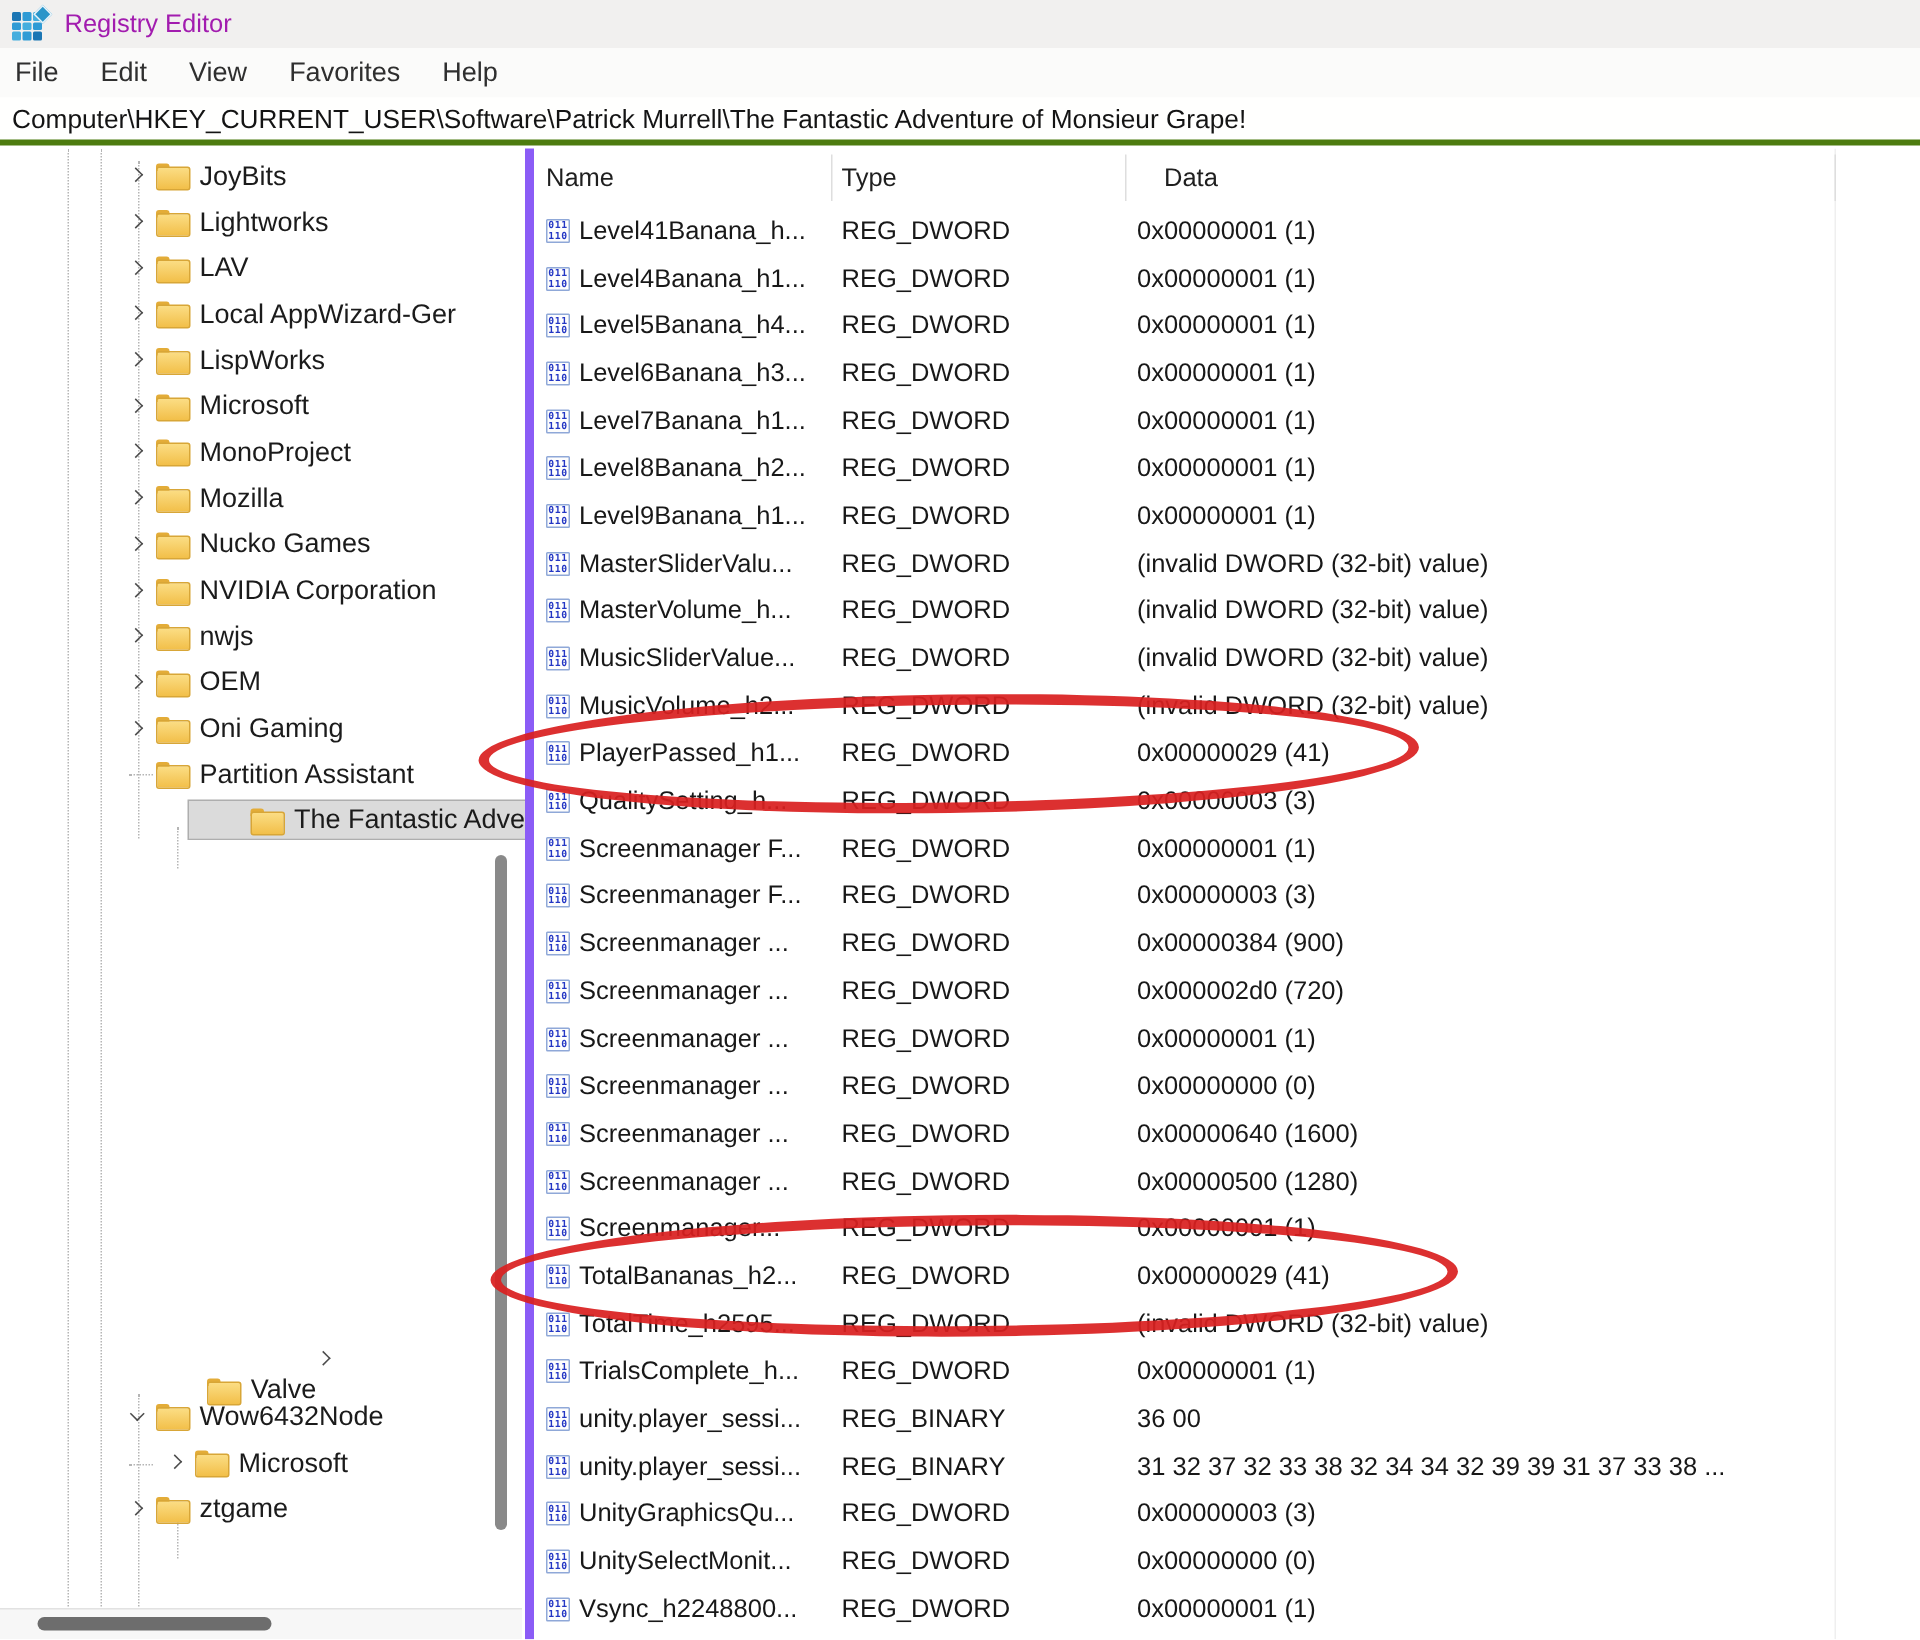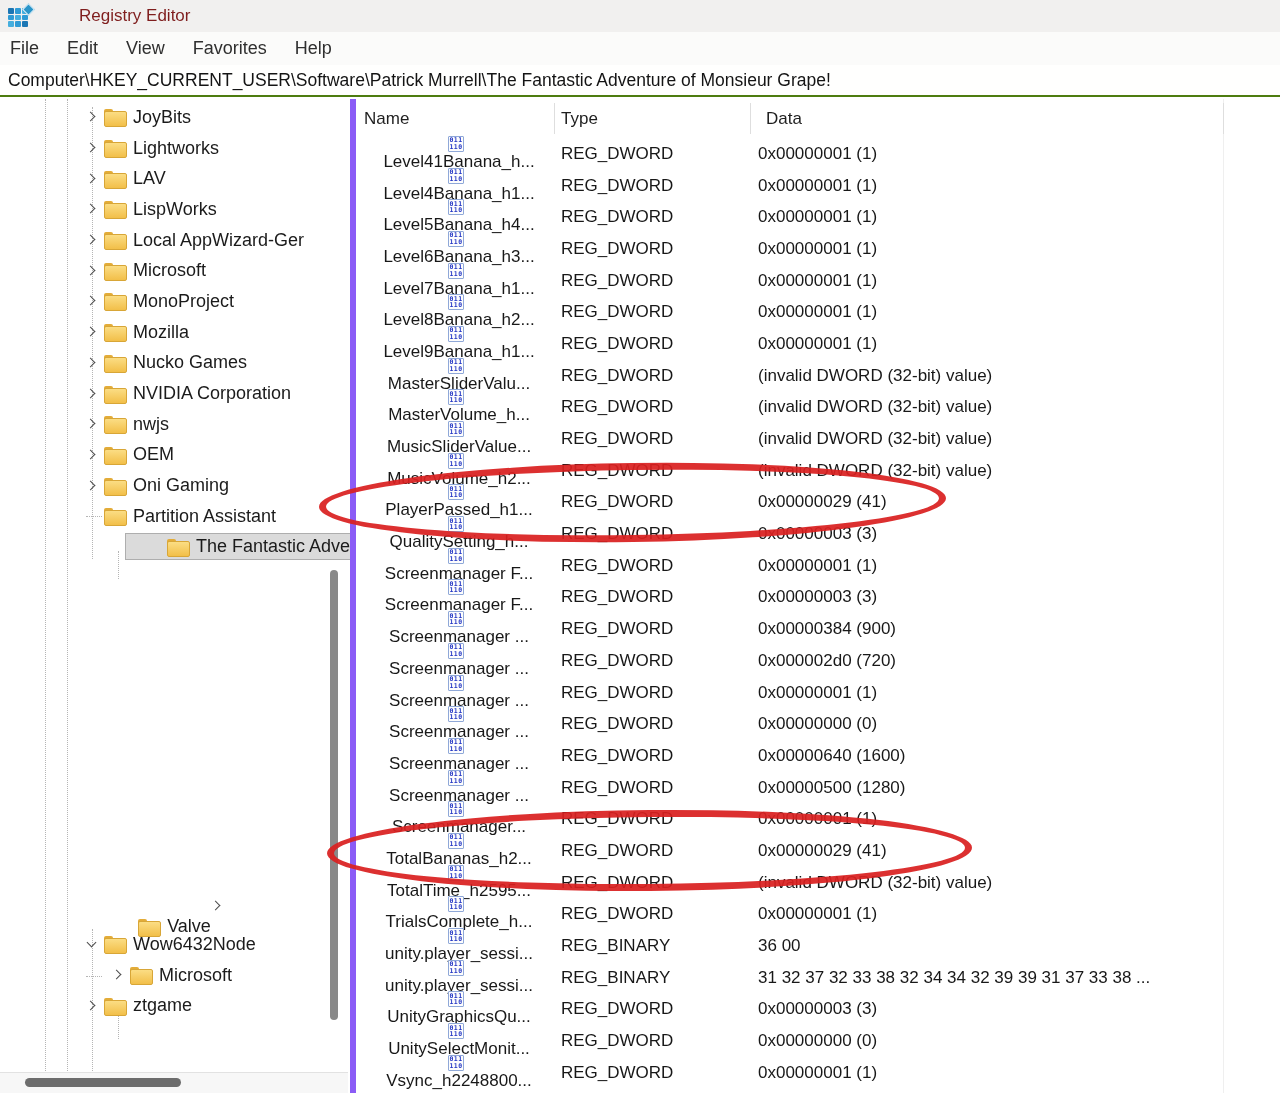--- a/index.html
+++ b/index.html
@@ -13,28 +13,28 @@
   .titlebar { height:32px; background:#f1f0ef; display:flex; align-items:center; }
   .appicon { position:relative; width:25px; height:24px; margin:2px 10px 0 8px; flex:none; }
   .appicon .grid { position:absolute; left:0; top:3px; width:20px; height:19px;
     display:grid; grid-template-columns:repeat(3,1fr); grid-template-rows:repeat(3,1fr); gap:1px; }
   .appicon .grid i { background:#2f9bd5; border-radius:1px; }
   .appicon .grid i:nth-child(1){background:#1b76b4;} .appicon .grid i:nth-child(3){background:#45aede;}
   .appicon .grid i:nth-child(5){background:#45aede;} .appicon .grid i:nth-child(7){background:#45aede;}
   .appicon .grid i:nth-child(9){background:#1b76b4;}
   .appicon .diamond { position:absolute; right:0; top:0; width:9px; height:9px;
     background:#2a95c9; transform:rotate(45deg); border:1px solid #e9f4fa; }
-  .title-text { font-size:17px; color:#7f1d1d;margin-left:36px; }
+  .title-text { font-size:17px; color:#a21caf; }
 
   
   .menubar { height:33px; background:#fbfbfa; display:flex; align-items:center; padding-left:10px; }
   .menu-item { font-size:18px; color:#2f2f2f; margin-right:28px; cursor:default;text-align:center; }
 
   
-  .addressbar { height:32px; background:#fffffe; border-bottom:2px solid #4d7c0f;
+  .addressbar { height:32px; background:#fffffe; border-bottom:4px solid #4d7c0f;
     display:flex; align-items:center; padding:0 8px; }
   .address-text { font-size:17.5px; color:#141414; white-space:nowrap; }
 
   
   .main { position:absolute; left:0; top:99px; right:0; bottom:0; display:flex; }
 
   
   .treepanel { position:relative; width:356px; flex:none; background:#fff; overflow:hidden;
     border-right:6px solid #8b5cf6; }
   .tree-rows { padding-top:3px; }
@@ -73,27 +73,27 @@
     background:#f7f7f7; border-top:1px solid #e2e2e2; }
   .hscroll-thumb { position:absolute; left:25px; top:5px; width:156px; height:9px;
     background:#6d6d6d; border-radius:4.5px; }
 
   
   .listpanel { position:relative; flex:1; background:#fff; overflow:hidden; }
   .list-header { position:relative; height:39px; display:flex; align-items:center;justify-content:center; }
   .hcell { font-size:17px; color:#1f1f1f; }
   .hcell.name { width:198px; padding-left:8px; }
   .hcell.type { width:196px; padding-left:7px; }
-  .hcell.data { flex:1; padding-left:16px; }
+  .hcell.data { flex:1; padding-left:26px; }
   .hsep { position:absolute; top:4px; bottom:4px; width:1px; background:#dedede; }
   .hs1 { left:198px; } .hs2 { left:394px; } .hs3 { left:867px; }
   .list-rows {}
   .list-row { height:31.7px; display:flex; align-items:center; white-space:nowrap; }
   .col { overflow:hidden; flex:none; display:flex; align-items:center; }
-  .col.name { width:198px; padding-left:8px;flex-direction:column; }
+  .col.name { width:198px; padding-left:8px; }
   .col.type { width:196px; padding-left:7px; }
   .col.data { flex:1; padding-left:8px; }
   .cell-text { font-size:17px; color:#181818; }
   .regicon { flex:none; width:16px; height:16px; margin-right:6px; background:#fdfdfd;
     border:1px solid #8fa8d8; border-radius:1px; display:flex; flex-direction:column;
     align-items:center; justify-content:center;
     font:700 6.5px/6.5px "DejaVu Sans Mono", monospace; color:#2336c4; letter-spacing:0.4px; }
   .regicon::before { content:"011"; }
   .regicon::after { content:"110"; }
 
@@ -174,28 +174,28 @@
             <span class="chev"></span>
             <span class="row-body">
               <span class="folder"></span>
               <span class="tree-label">LAV</span>
             </span>
           </div>
           <div class="tree-row depth-1 chev-right">
             <span class="chev"></span>
             <span class="row-body">
               <span class="folder"></span>
+              <span class="tree-label">Local AppWizard-Ger</span>
+            </span>
+          </div>
+          <div class="tree-row depth-1 chev-right">
+            <span class="chev"></span>
+            <span class="row-body">
+              <span class="folder"></span>
               <span class="tree-label">LispWorks</span>
-            </span>
-          </div>
-          <div class="tree-row depth-1 chev-right">
-            <span class="chev"></span>
-            <span class="row-body">
-              <span class="folder"></span>
-              <span class="tree-label">Local AppWizard-Ger</span>
             </span>
           </div>
           <div class="tree-row depth-1 chev-right">
             <span class="chev"></span>
             <span class="row-body">
               <span class="folder"></span>
               <span class="tree-label">Microsoft</span>
             </span>
           </div>
           <div class="tree-row depth-1 chev-right">

